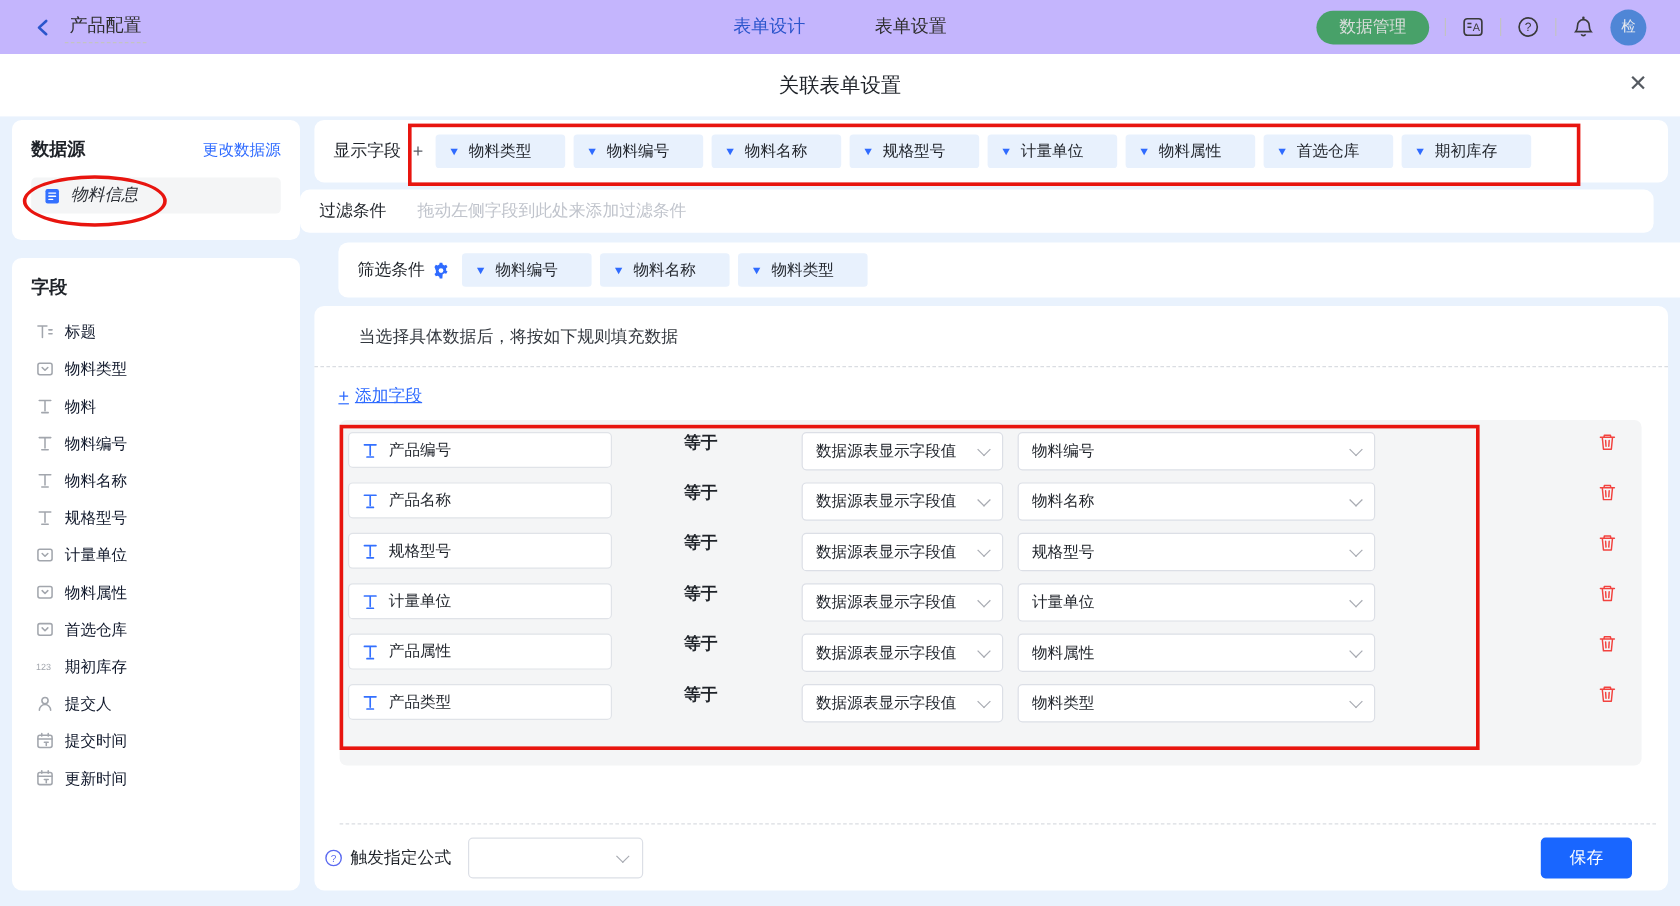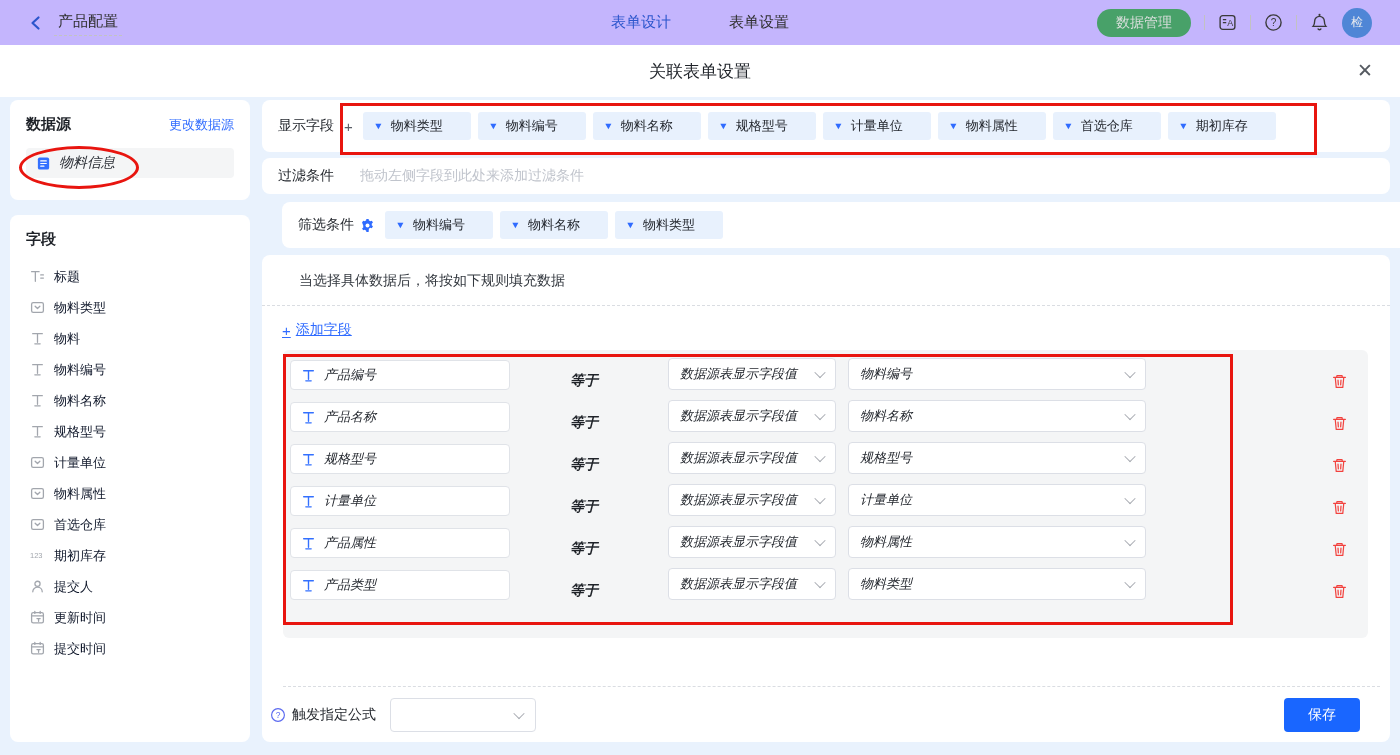--- a/index.html
+++ b/index.html
@@ -70,37 +70,37 @@
   .plus-mini { margin-left:10px; color:#5a5e66; font-size:15px; }
   .plus-mini::before { content:"+"; }
   .tags { display:flex; gap:7px; margin-left:10px; }
   .tag {
     width:108px; height:28px; background:var(--tag_bg,#e8f1fd); border-radius:3px;
     display:flex; align-items:center; padding:0 11px; font-size:13px; color:#23272e; cursor:pointer;
   }
   .tag .tri { color:var(--accent,#2f6bff); font-size:9px; margin-right:8px; transform:scaleX(1.15); }
   .tag .tri::before { content:"▼"; }
 
-  .card-filter { left:262px; top:158px; width:1128px; height:36px; display:flex; align-items:center; padding:0 16px; }
+  .card-filter { left:250px; top:158px; width:1128px; height:36px; display:flex; align-items:center; padding:0 16px; }
   .filter-ph { margin-left:26px; font-size:14px; color:#c0c4cc; }
 
   .card-screen { left:262px; top:202px; width:1128px; height:46px; display:flex; align-items:center; padding:0 16px;margin-left:20px; }
   .gear { width:15px; height:15px; margin-left:6px; display:inline-flex; cursor:pointer; }
 
   
   .card-main { left:262px; top:255px; width:1128px; height:487px; }
   .hint { padding:17px 37px 0; font-size:14px; color:#33383f; }
   .dash1 { margin:15px 0 0; border-top:1px dashed #dadde2; }
   .add-field { display:inline-flex; align-items:center; gap:5px; margin:15px 0 0 20px; color:var(--accent,#2f6bff); font-size:14px; cursor:pointer;text-decoration:underline; }
   .add-field .plus::before { content:"+"; font-size:15px; }
   .rules {
     position:absolute; left:21px; top:95px; width:1085px; height:288px;
     background:#f4f5f6; border-radius:6px; padding:10px 0 0 7px;
   }
-  .rule-row { display:flex; align-items:flex-end; height:30px; margin-bottom:12px;font-style:italic; }
+  .rule-row { display:flex; align-items:flex-start; height:30px; margin-bottom:12px; }
   .rule-input {
     width:220px; height:30px; background:#fff; border:1px solid #e0e3e8; border-radius:4px;
     display:flex; align-items:center; gap:8px; padding:0 10px; font-size:13px; color:#23272e;
   }
   .rule-op { width:98px; margin-left:60px; font-size:14px; font-weight:bold; color:#1f2329; }
   .rule-select {
     height:32px; background:#fff; border:1px solid #dcdfe6; border-radius:4px;
     display:flex; align-items:center; justify-content:space-between;
     padding:0 11px; font-size:13px; color:#23272e; cursor:pointer;
   }
@@ -293,30 +293,30 @@
           </span>
         <span class="flabel">提交人</span>
       </div>
         <div class="field-item">
         <span class="ficon">
             <svg viewBox="0 0 14 14">
               <rect x="1.5" y="2.5" width="11" height="9.5" rx="1.5" fill="none" stroke="#a2a6ad" stroke-width="1.2" stroke-linecap="round" stroke-linejoin="round"></rect>
               <path d="M1.5 5.5h11M4.5 1.2v2M9.5 1.2v2M6.5 8h3M8 8v2.5" fill="none" stroke="#a2a6ad" stroke-width="1.2" stroke-linecap="round" stroke-linejoin="round"></path>
             </svg>
           </span>
-        <span class="flabel">更新时间</span>
+        <span class="flabel">提交时间</span>
       </div>
         <div class="field-item">
         <span class="ficon">
             <svg viewBox="0 0 14 14">
               <rect x="1.5" y="2.5" width="11" height="9.5" rx="1.5" fill="none" stroke="#a2a6ad" stroke-width="1.2" stroke-linecap="round" stroke-linejoin="round"></rect>
               <path d="M1.5 5.5h11M4.5 1.2v2M9.5 1.2v2M6.5 8h3M8 8v2.5" fill="none" stroke="#a2a6ad" stroke-width="1.2" stroke-linecap="round" stroke-linejoin="round"></path>
             </svg>
           </span>
-        <span class="flabel">提交时间</span>
+        <span class="flabel">更新时间</span>
       </div>
       </div>
   </div>
 
   <div class="card card-display">
     <span class="row-label">显示字段</span>
     <span class="plus-mini"></span>
     <div class="tags">
 
     <div class="tag">

